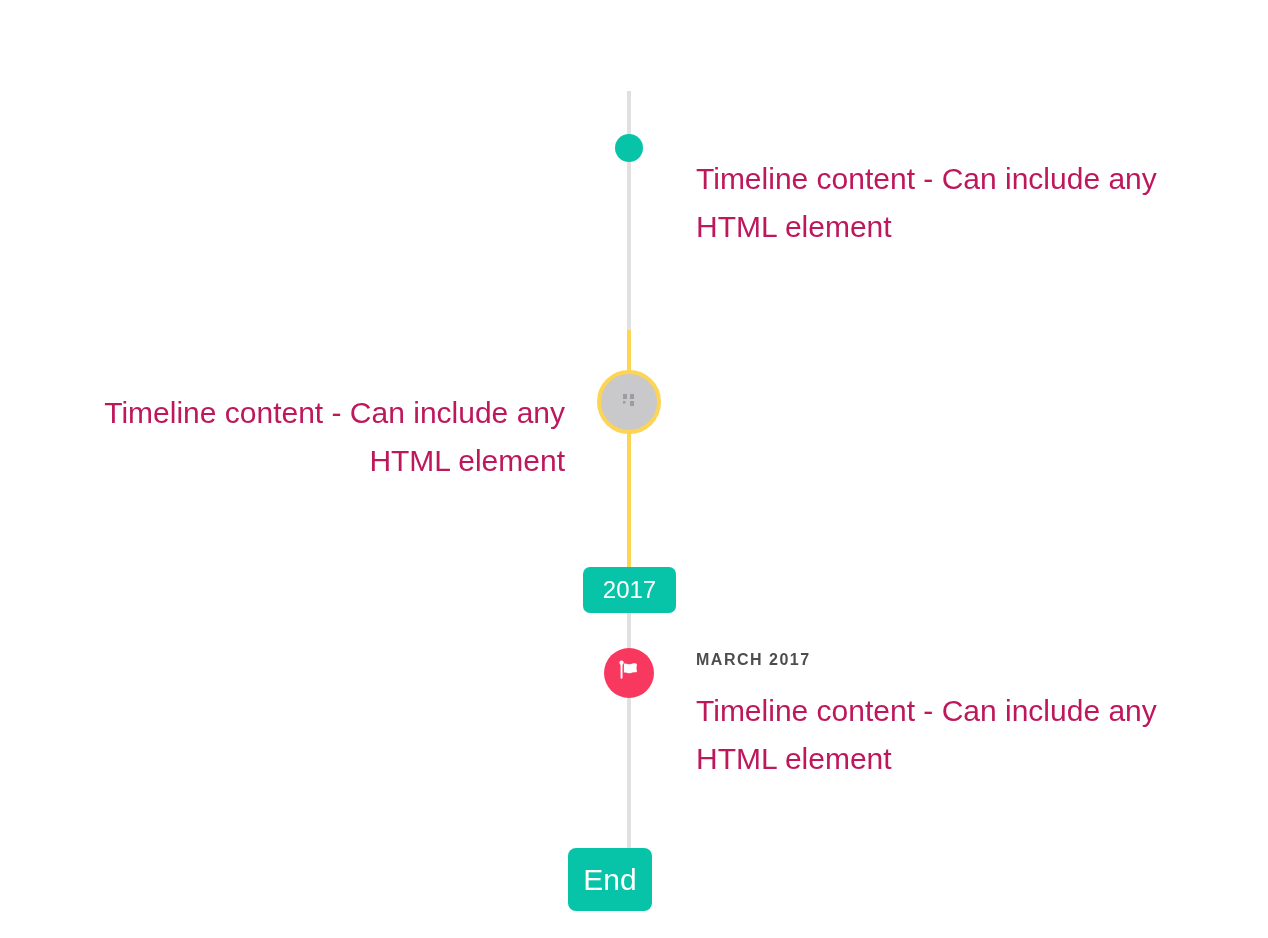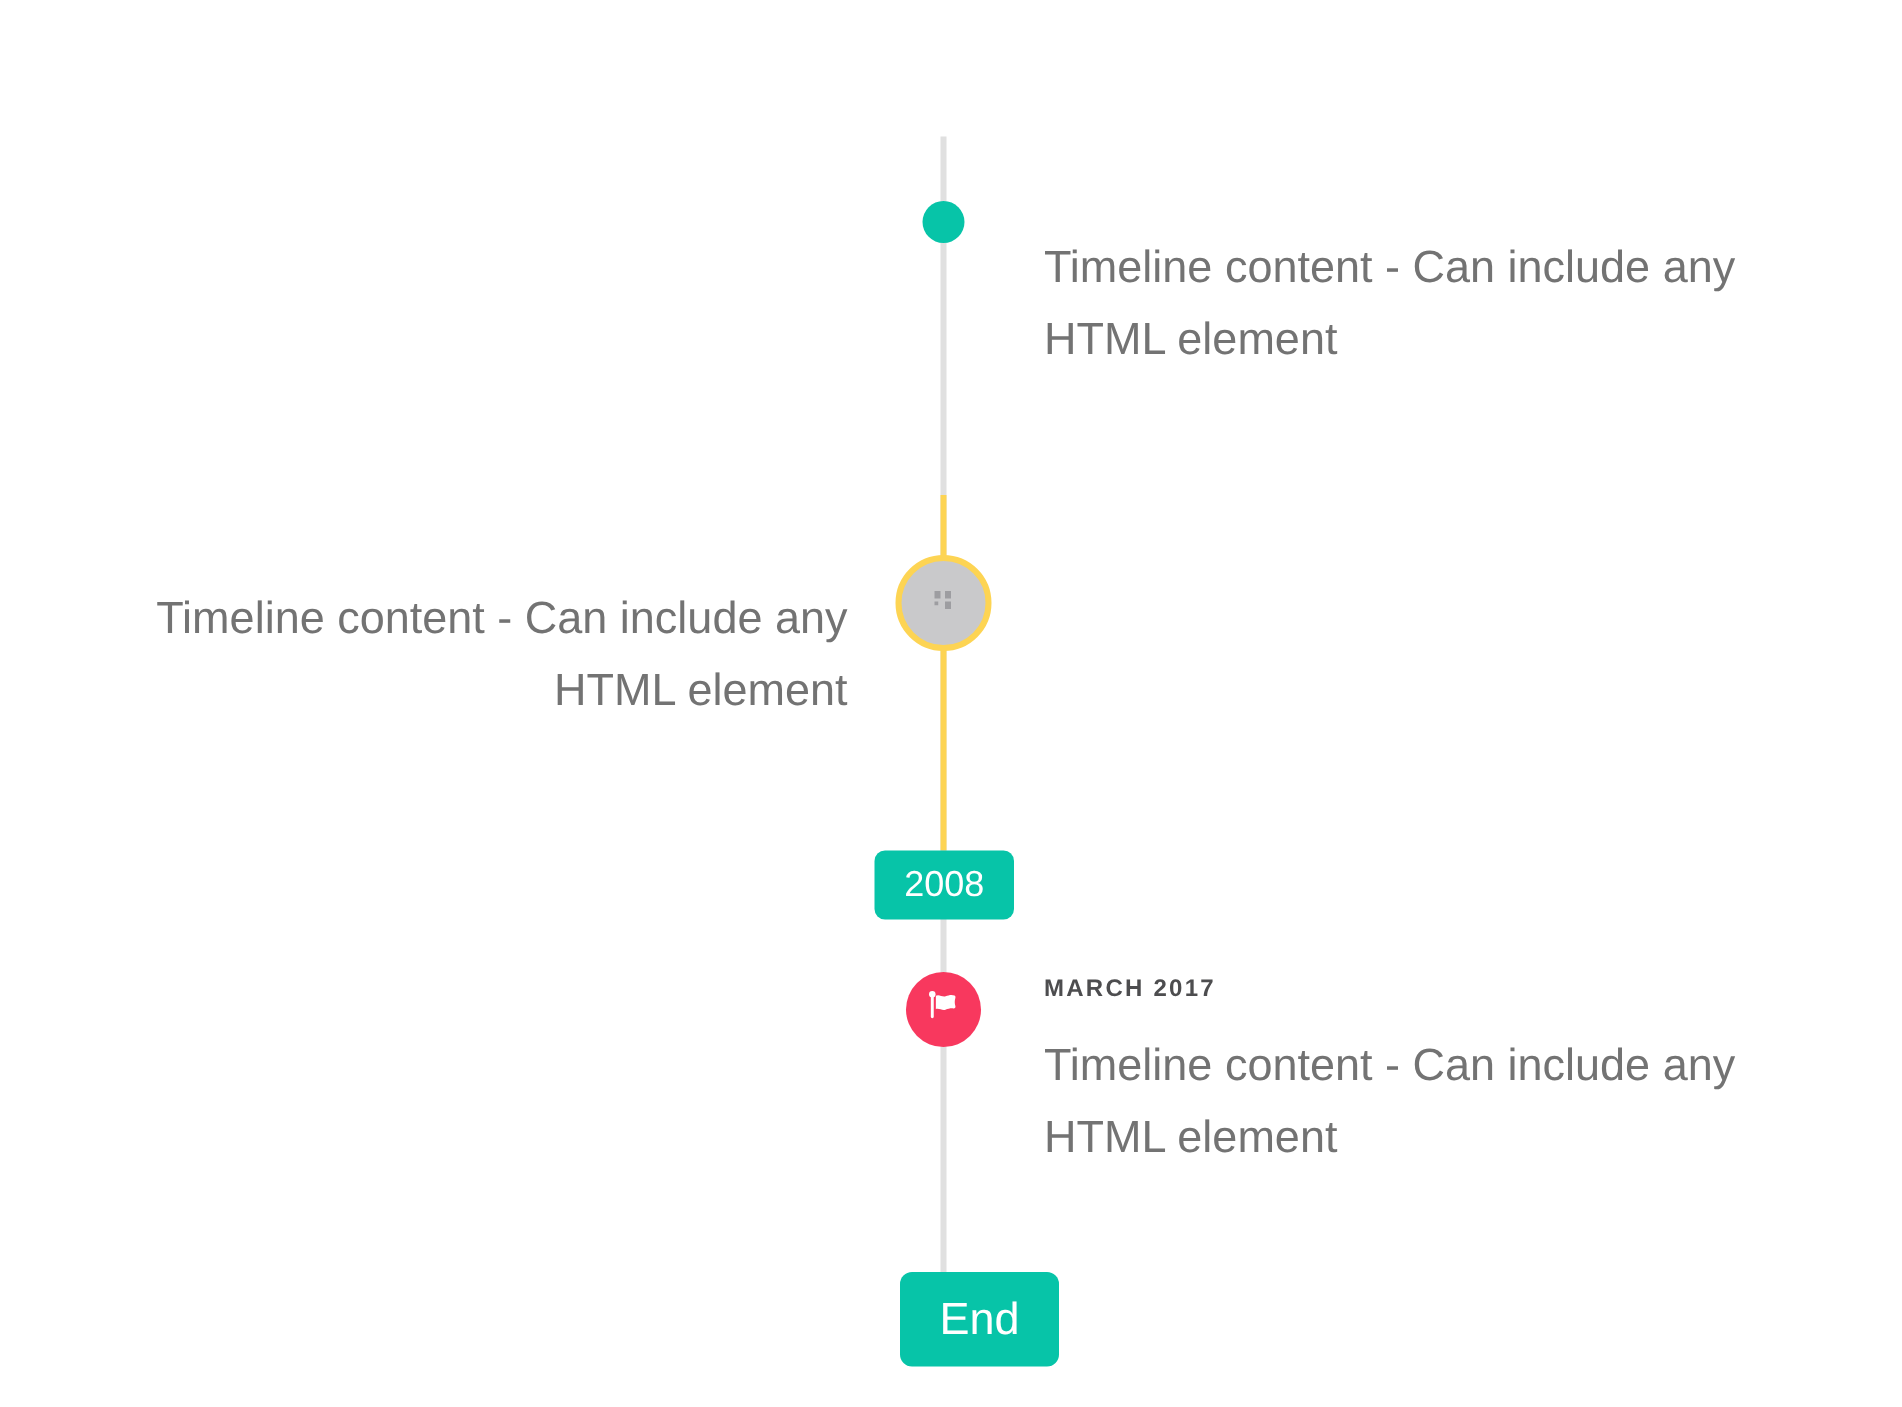--- a/index.html
+++ b/index.html
@@ -42,21 +42,21 @@
     z-index: 3;
     background: #07c4a8;
     color: #ffffff;
     display: flex;
     align-items: center;
     justify-content: center;
     border-radius: 8px;
   }
   .badge-start { left: 567px; top: 28px;  width: 123px; height: 62px; font-size: 30px; }
   .badge-year  { left: 583px; top: 567px; width: 93px;  height: 46px; font-size: 24px; border-radius: 7px; }
-  .badge-end   { left: 600px; top: 848px; width: 106px; height: 63px; font-size: 30px; }
+  .badge-end   { left: 568px; top: 848px; width: 84px; height: 63px; font-size: 30px; }
 
   
   .marker-dot {
     position: absolute;
     z-index: 3;
     left: 615px; top: 134px;
     width: 28px; height: 28px;
     border-radius: 50%;
     background: #07c4a8;
   }
@@ -100,21 +100,21 @@
     font-size: 16px;
     font-weight: bold;
     letter-spacing: 1.5px;
     line-height: 18px;
     color: #4d4d4f;
   }
   .entry-content {
     margin-top: 18px;
     font-size: 30px;
     line-height: 48px;
-    color: #737373;
+    color: #be185d;
   }
 </style>
 </head>
 <body>
 
 <div class="canvas">
 
   <div class="axis-line"></div>
   <div class="axis-line-highlight"></div>
 
@@ -134,21 +134,21 @@
           <rect x="8" y="8" width="4" height="5"></rect>
         </g>
       </svg>
     </span>
   </div>
   <div class="entry entry-left entry-feb">
     <div class="entry-content">Timeline content - Can include any HTML element</div>
   </div>
 
   <div class="badge badge-year">
-    <span>2008</span>
+    <span>2017</span>
   </div>
 
   <div class="marker-flag">
     <span>
       <svg width="26" height="26" viewBox="0 0 24 24">
         <g fill="#ffffff">
           <circle cx="5.1" cy="4.4" r="2"></circle>
           <rect x="4.2" y="5.2" width="1.8" height="14" rx="0.9"></rect>
           <path d="M7.3 5.4
                    C 9.3 4.2, 11.2 6.4, 13.3 5.7

